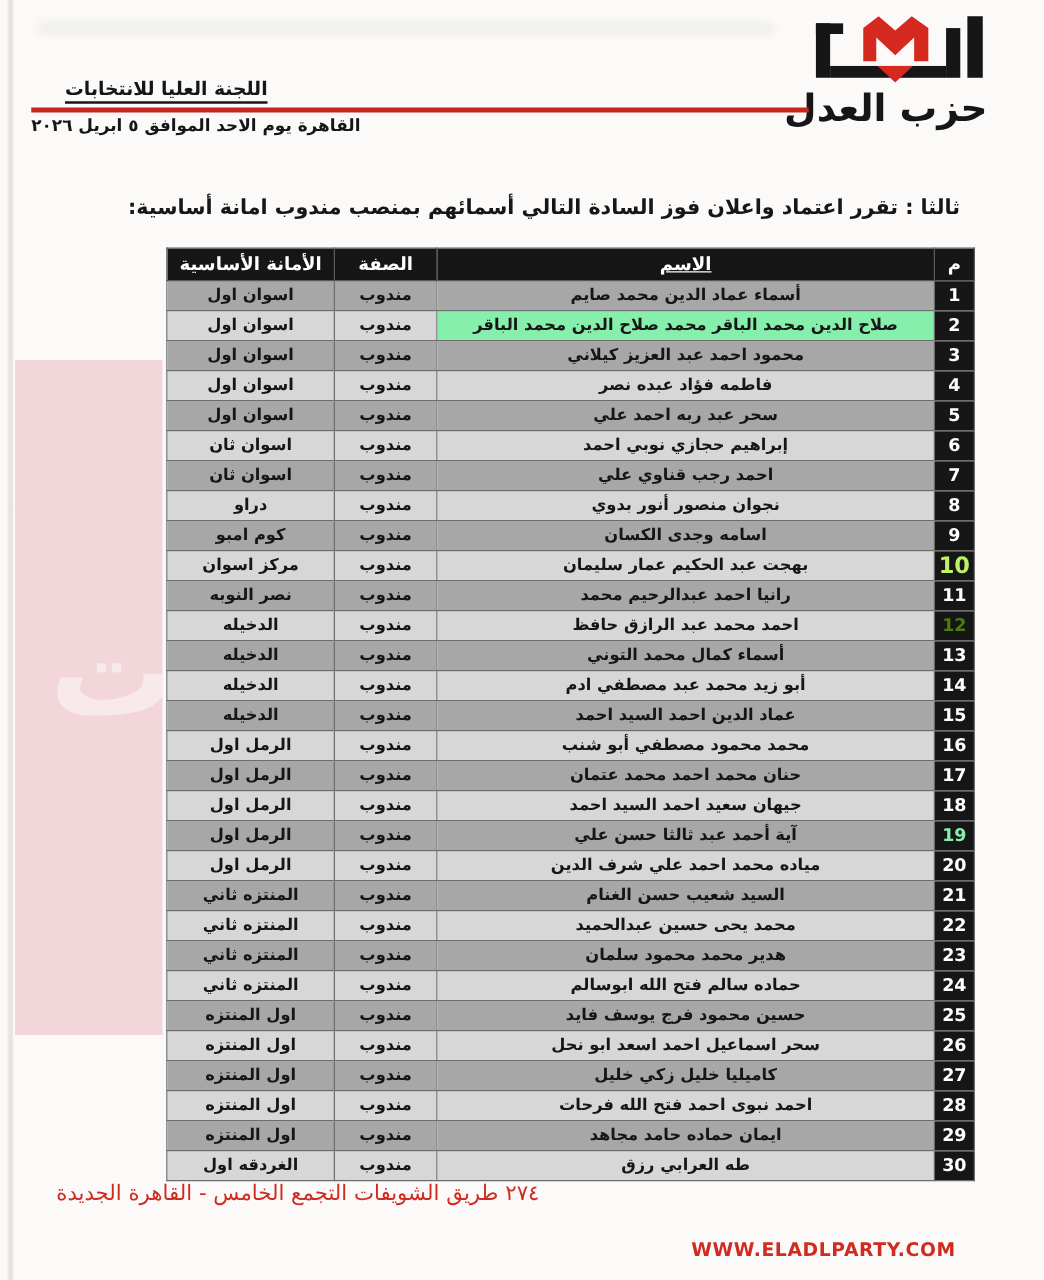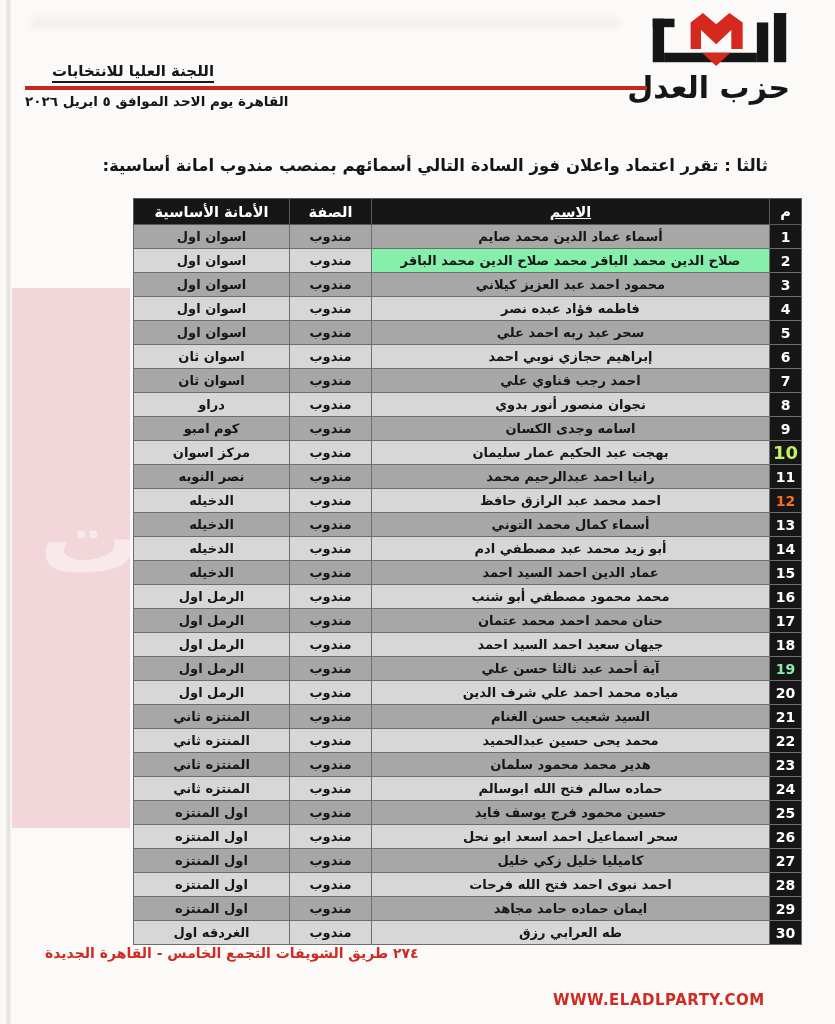--- a/index.html
+++ b/index.html
@@ -57,29 +57,29 @@
     height:26px; font-size:14.5px; font-weight:bold;
     border:1px solid #5a5a5a; text-align:center;
   }
   table.roster td {
     height:24px; font-size:13px; font-weight:bold; text-align:center;
     border:1px solid #6e6e6e; padding:0 3px; overflow:hidden; white-space:nowrap;
   }
   .col-num  { width:32px; }
   .col-name { width:398px; }
   .col-role { width:82px; }
-  .col-sec  { width:156px; }
+  .col-sec  { width:134px; }
   
   .footer-site {
     position:absolute; left:553px; top:991px;
     font-weight:bold; font-size:15px; letter-spacing:0.5px;
   }
   .footer-address {
     position:absolute; left:45px; top:945px;
-    font-weight:bold; font-size:14px; direction:rtl;
+    font-weight:normal; font-size:17px; direction:rtl;
   }
 </style>
 </head>
 <body>
 
 <div class="edge-shadow"></div>
 <div class="top-smudge"></div>
 
 <div class="logo-wrap">
   <svg viewBox="0 0 150 60" width="142" height="57">
@@ -173,21 +173,21 @@
         <td class="col-role" style="background: rgb(215, 215, 215);">مندوب</td>
         <td class="col-sec" style="background: rgb(215, 215, 215);">مركز اسوان</td>
       </tr>
       <tr>
         <td class="col-num" style="background: rgb(22, 22, 22); color: rgb(255, 255, 255); font-size: 14px;">11</td>
         <td class="col-name" style="background: rgb(167, 167, 167);">رانيا احمد عبدالرحيم محمد</td>
         <td class="col-role" style="background: rgb(167, 167, 167);">مندوب</td>
         <td class="col-sec" style="background: rgb(167, 167, 167);">نصر النوبه</td>
       </tr>
       <tr>
-        <td class="col-num" style="background: rgb(22, 22, 22); color: #f97316; font-size: 14px;">12</td>
+        <td class="col-num" style="background: rgb(22, 22, 22); color: #4d7c0f; font-size: 14px;">12</td>
         <td class="col-name" style="background: rgb(215, 215, 215);">احمد محمد عبد الرازق حافظ</td>
         <td class="col-role" style="background: rgb(215, 215, 215);">مندوب</td>
         <td class="col-sec" style="background: rgb(215, 215, 215);">الدخيله</td>
       </tr>
       <tr>
         <td class="col-num" style="background: rgb(22, 22, 22); color: rgb(255, 255, 255); font-size: 14px;">13</td>
         <td class="col-name" style="background: rgb(167, 167, 167);">أسماء كمال محمد التوني</td>
         <td class="col-role" style="background: rgb(167, 167, 167);">مندوب</td>
         <td class="col-sec" style="background: rgb(167, 167, 167);">الدخيله</td>
       </tr>

